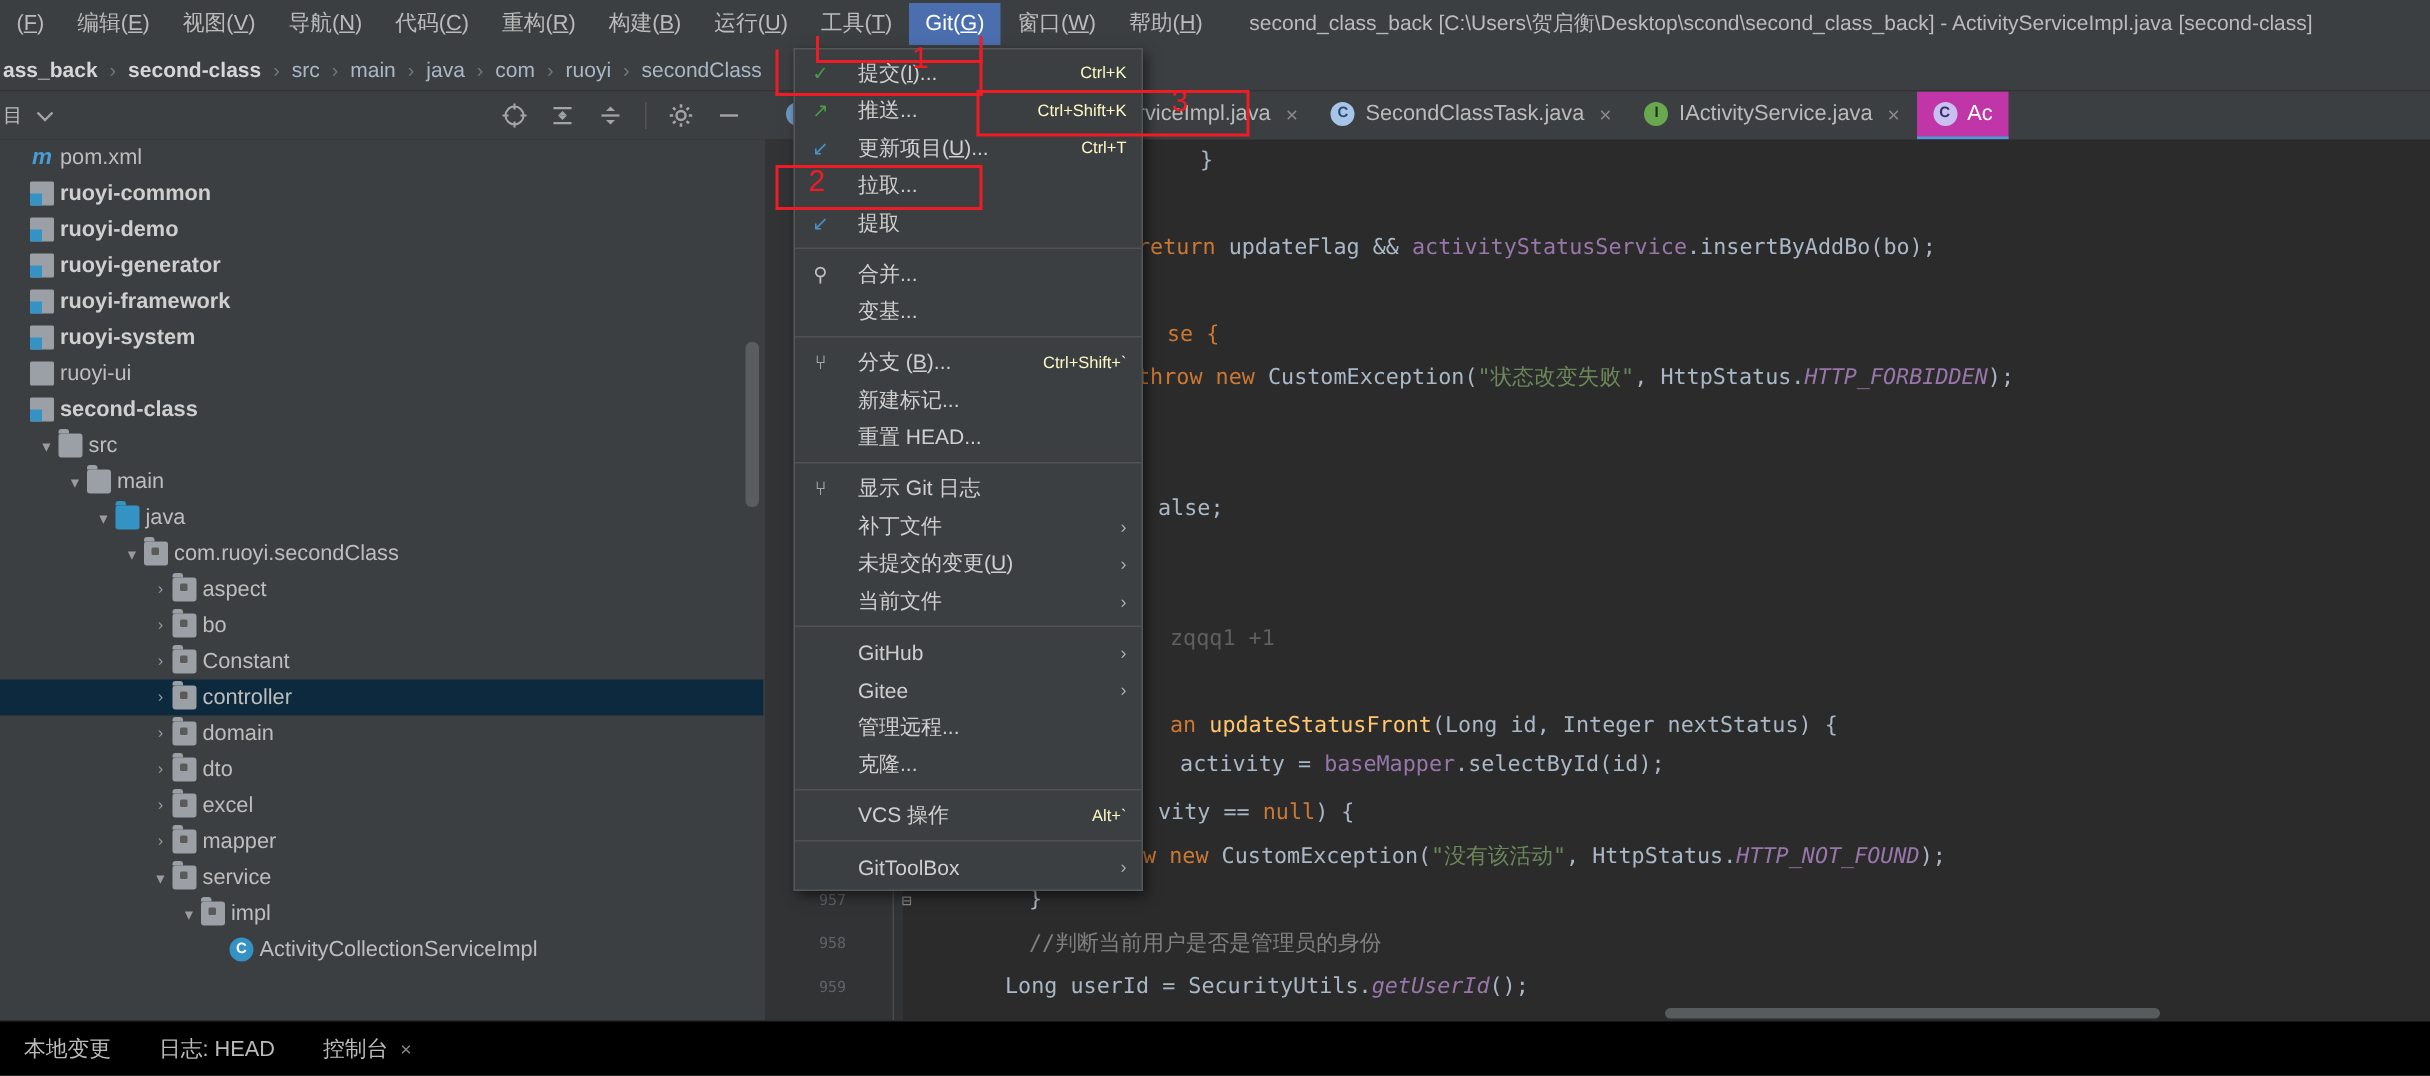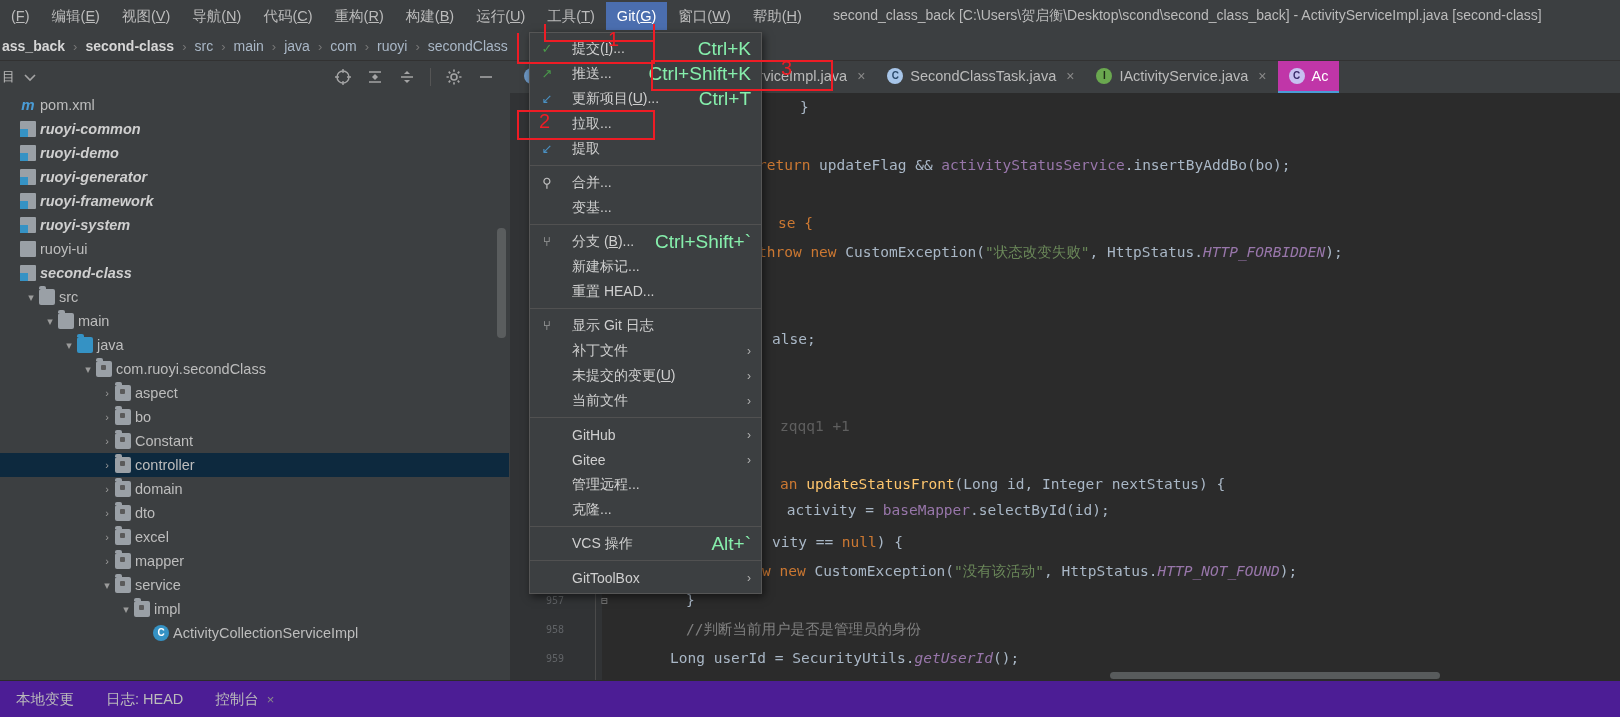--- a/index.html
+++ b/index.html
@@ -51,21 +51,21 @@
 
   .project-tree{
     position:absolute;left:0;top:93px;width:509px;height:588px;
     background:#3c3f41;overflow:hidden;
   }
   .trow{
     display:flex;align-items:center;height:24px;white-space:nowrap;
     font-size:14.5px;color:#bdbdbd;padding-left:4px;
   }
   .trow.sel{background:#0d293e;}
-  .trow.bold{font-weight:bold;color:#cfcfcf;font-style:italic;}
+  .trow.bold{font-weight:bold;color:#cfcfcf;}
   .arrow{width:16px;text-align:center;color:#9b9b9b;font-size:11px;flex:0 0 16px;}
   .arrow.none{visibility:hidden;}
   .tlabel{margin-left:4px;}
 
   .icn{width:16px;height:16px;flex:0 0 16px;display:inline-block;position:relative;}
   .icn.module{background:#9aa0a6;border-radius:1px;}
   .icn.module::after{content:"";position:absolute;left:0;bottom:0;width:8px;height:8px;background:#3592c4;}
   .icn.module.gray{background:#9aa0a6;}
   .icn.module.gray::after{display:none;}
   .icn.folder{background:#9aa0a6;border-radius:2px;}
@@ -140,35 +140,35 @@
     box-shadow:2px 3px 8px rgba(0,0,0,.55);
     padding:3px 0;
   }
   .gm-row{
     display:flex;align-items:center;height:25px;padding:0 10px 0 8px;
     font-size:14px;color:#cfcfcf;white-space:nowrap;position:relative;
   }
   .gm-ic{width:18px;flex:0 0 18px;text-align:center;font-size:13px;}
   .gm-label{margin-left:16px;}
   .gm-label u{text-decoration:underline;}
-  .gm-short{margin-left:auto;color:#86efac;font-size:19px;padding-left:16px;}
+  .gm-short{margin-left:auto;color:#fef9c3;font-size:11px;padding-left:16px;}
   .gm-arrow{margin-left:auto;color:#b0b0b0;font-size:12px;}
   .gm-sep{height:1px;background:#515151;margin:4px 0;}
 
   
   .redbox{position:absolute;border:2px solid #ee1c25;pointer-events:none;}
   .rednum{
     position:absolute;color:#ee1c25;font-size:20px;font-weight:normal;
     font-family:"Liberation Sans",sans-serif;
   }
 
   
   .bottombar{
     position:absolute;left:0;bottom:0;width:1620px;height:36px;
-    background:#4c1d95;border-top:1px solid #2b2b2b;
+    background:#000000;border-top:1px solid #2b2b2b;
     display:flex;align-items:center;
   }
   .bb-item{font-size:14.5px;color:#bbbbbb;padding:0 16px;white-space:nowrap;}
   .bb-item .xc{color:#8a8a8a;margin-left:8px;font-size:13px;}
 </style>
 </head>
 <body>
 
 <div id="app">
 

